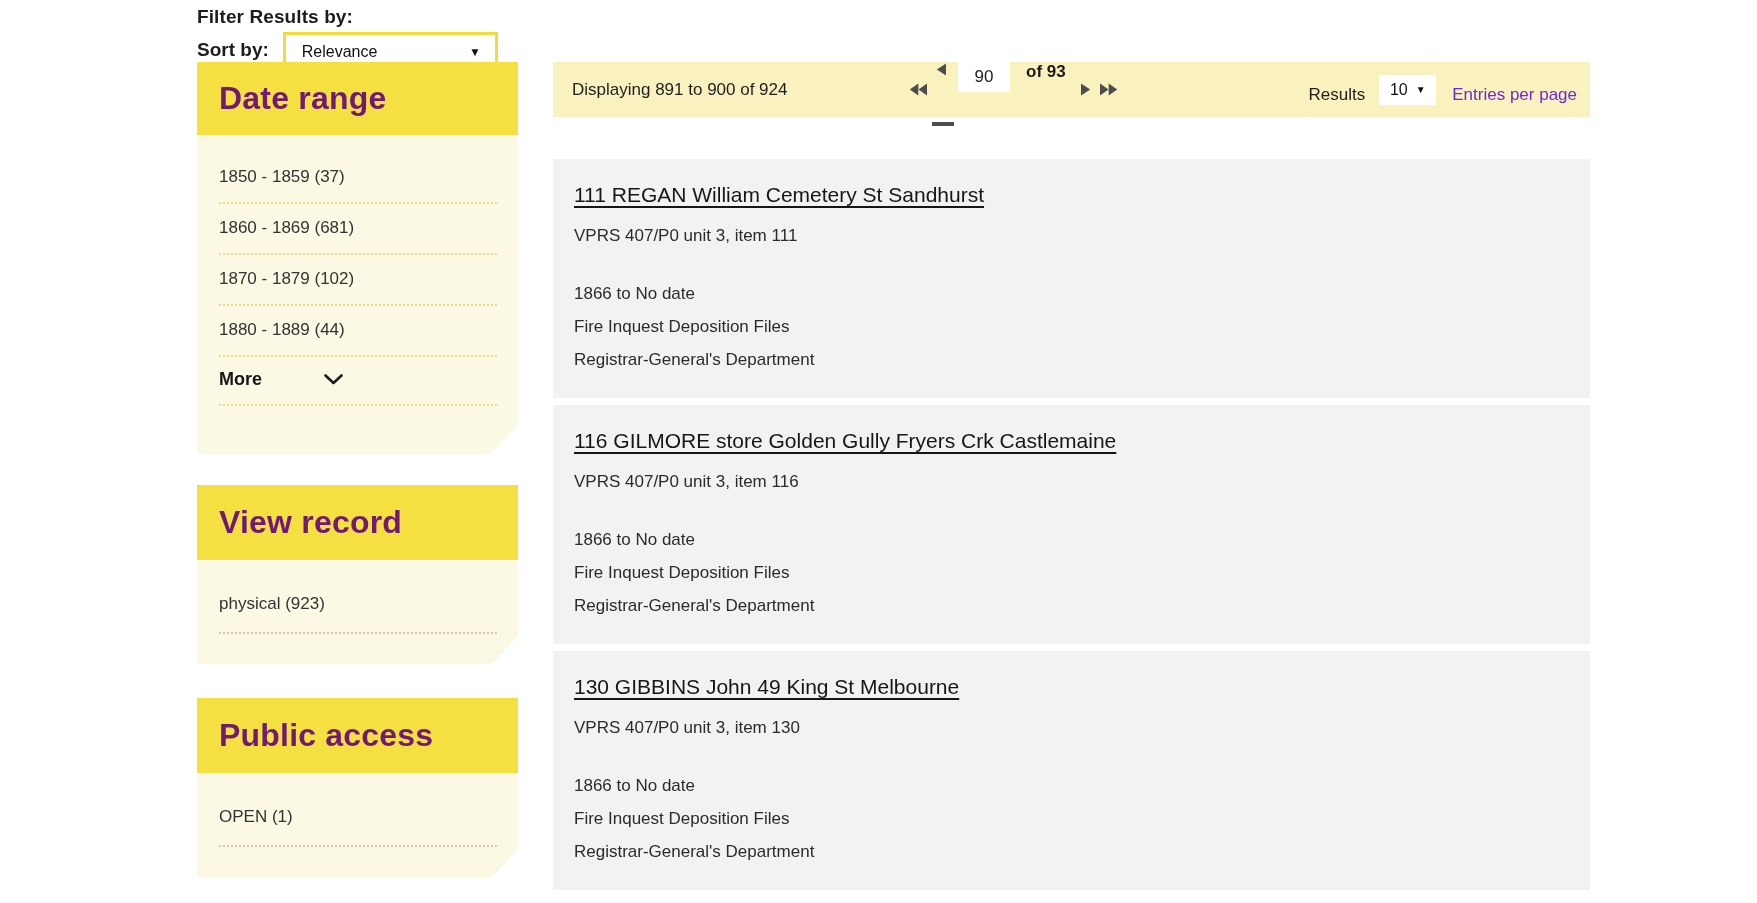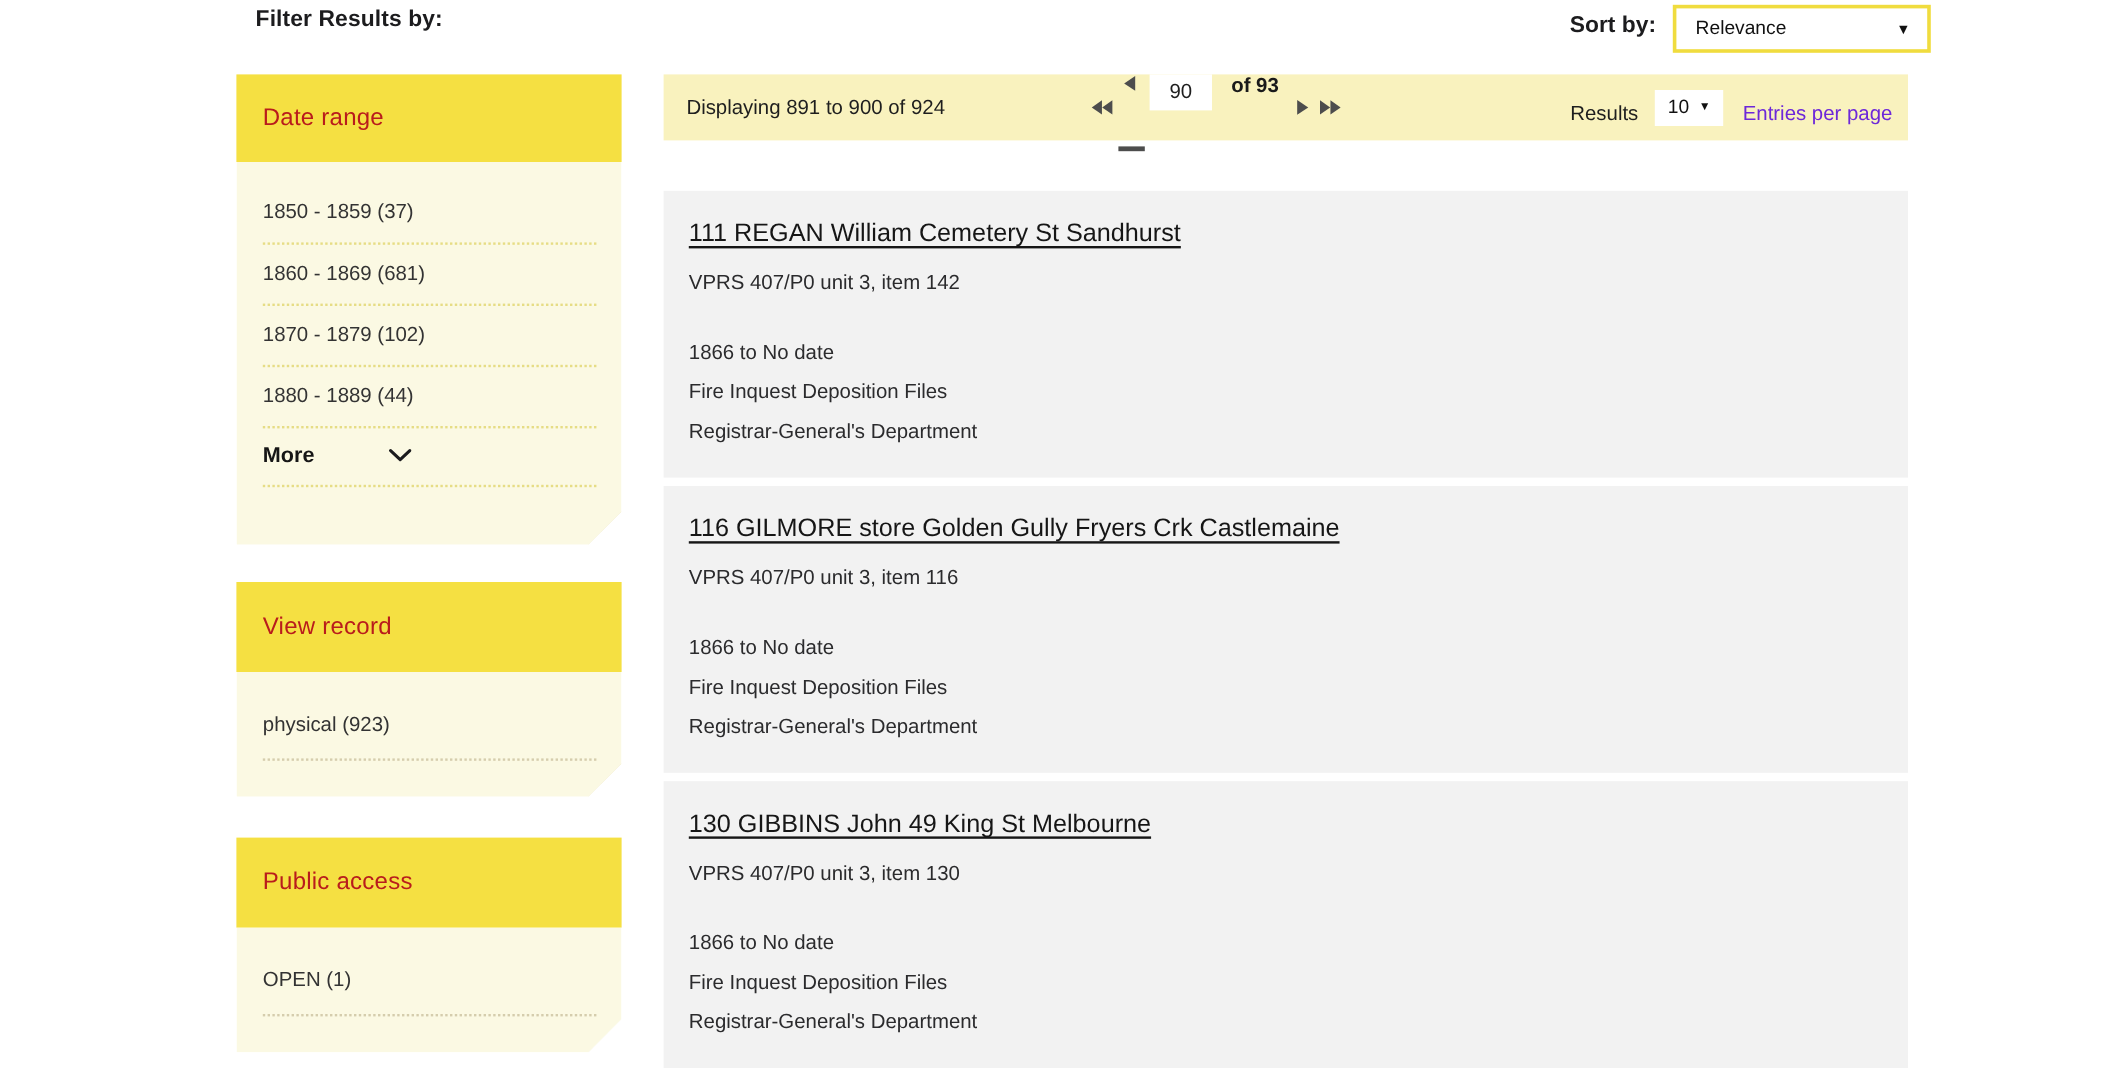--- a/index.html
+++ b/index.html
@@ -14,40 +14,40 @@
     --sep-tan:#D5CDAD;
     --sort-border:#F0DC3E;
     --fold:#EBE4B5;
   }
   *{margin:0;padding:0;box-sizing:border-box;}
   html,body{background:#fff;}
   body{font-family:"Liberation Sans",sans-serif;color:var(--text-dark);}
   .page{position:relative;width:1757px;height:903px;background:#fff;overflow:hidden;}
 
   
-  .top-row{position:absolute;top:0;left:213px;width:1396px;display:flex;justify-content:space-between;align-items:flex-start;}
+  .top-row{position:absolute;top:0;left:197px;width:1396px;display:flex;justify-content:space-between;align-items:flex-start;flex-direction:column;}
   .filter-heading{font-size:19px;font-weight:700;padding-top:6px;letter-spacing:.1px;}
   .sort-wrap{display:flex;align-items:center;gap:14px;}
   .sort-label{font-size:19px;font-weight:700;}
   .sort-select{width:215px;height:40px;margin-top:4px;background:#fff;border:3px solid var(--sort-border);
     display:flex;align-items:center;justify-content:space-between;padding:0 14px 0 16px;cursor:pointer;}
   .sort-select .val{font-size:16px;color:#111;}
   .caret{font-size:12px;color:#111;line-height:1;}
 
   
   .content{position:absolute;top:62px;left:197px;display:flex;gap:35px;}
   .sidebar{width:321px;flex:none;}
   .main{width:1037px;flex:none;}
 
   
   .fsec{margin-bottom:31px;}
   .fsec.m2{margin-bottom:34px;}
   .fsec-header{background:var(--brand-yellow);height:73px;display:flex;align-items:center;padding-left:22px;}
   .fsec.small .fsec-header{height:75px;}
-  .fsec-header h3{font-size:20px;font-weight:400;color:#b91c1c;letter-spacing:.2px;}
+  .fsec-header h3{font-size:32px;font-weight:700;color:#701a75;letter-spacing:.2px;}
   .fsec-body{position:relative;background:var(--cream);padding:18px 21px 48px 22px;
     clip-path:polygon(0 0,100% 0,100% calc(100% - 28px),calc(100% - 28px) 100%,0 100%);}
   .fsec.small .fsec-body{padding-bottom:30px;}
   .fsec-body::after{content:"";position:absolute;right:0;bottom:0;width:28px;height:28px;
     background:linear-gradient(to top left,var(--fold) 50%,transparent 50%);}
   .fitem{display:block;font-size:17px;color:#333;padding:14px 0 15px 0;border-bottom:2px dotted var(--sep-yellow);
     text-decoration:none;cursor:pointer;}
   .fsec.small .fitem{border-bottom-color:var(--sep-tan);padding:16px 0 18px 0;}
   .more-row{display:flex;align-items:center;padding:12px 0 14px 0;border-bottom:2px dotted var(--sep-yellow);cursor:pointer;}
   .more-row .more-label{font-size:18px;font-weight:700;color:#161616;}
@@ -174,21 +174,21 @@
           <div class="pp-select">
             <span class="val">10</span>
             <span class="caret">▼</span>
           </div>
           <span class="entries-label">Entries per page</span>
         </div>
       </div>
 
       <article class="card">
         <a class="card-title">111 REGAN William Cemetery St Sandhurst</a>
-        <div class="card-ref">VPRS 407/P0 unit 3, item 142</div>
+        <div class="card-ref">VPRS 407/P0 unit 3, item 111</div>
         <div class="card-meta">
           <div>1866 to No date</div>
           <div>Fire Inquest Deposition Files</div>
           <div>Registrar-General's Department</div>
         </div>
       </article>
 
       <article class="card">
         <a class="card-title">116 GILMORE store Golden Gully Fryers Crk Castlemaine</a>
         <div class="card-ref">VPRS 407/P0 unit 3, item 116</div>

